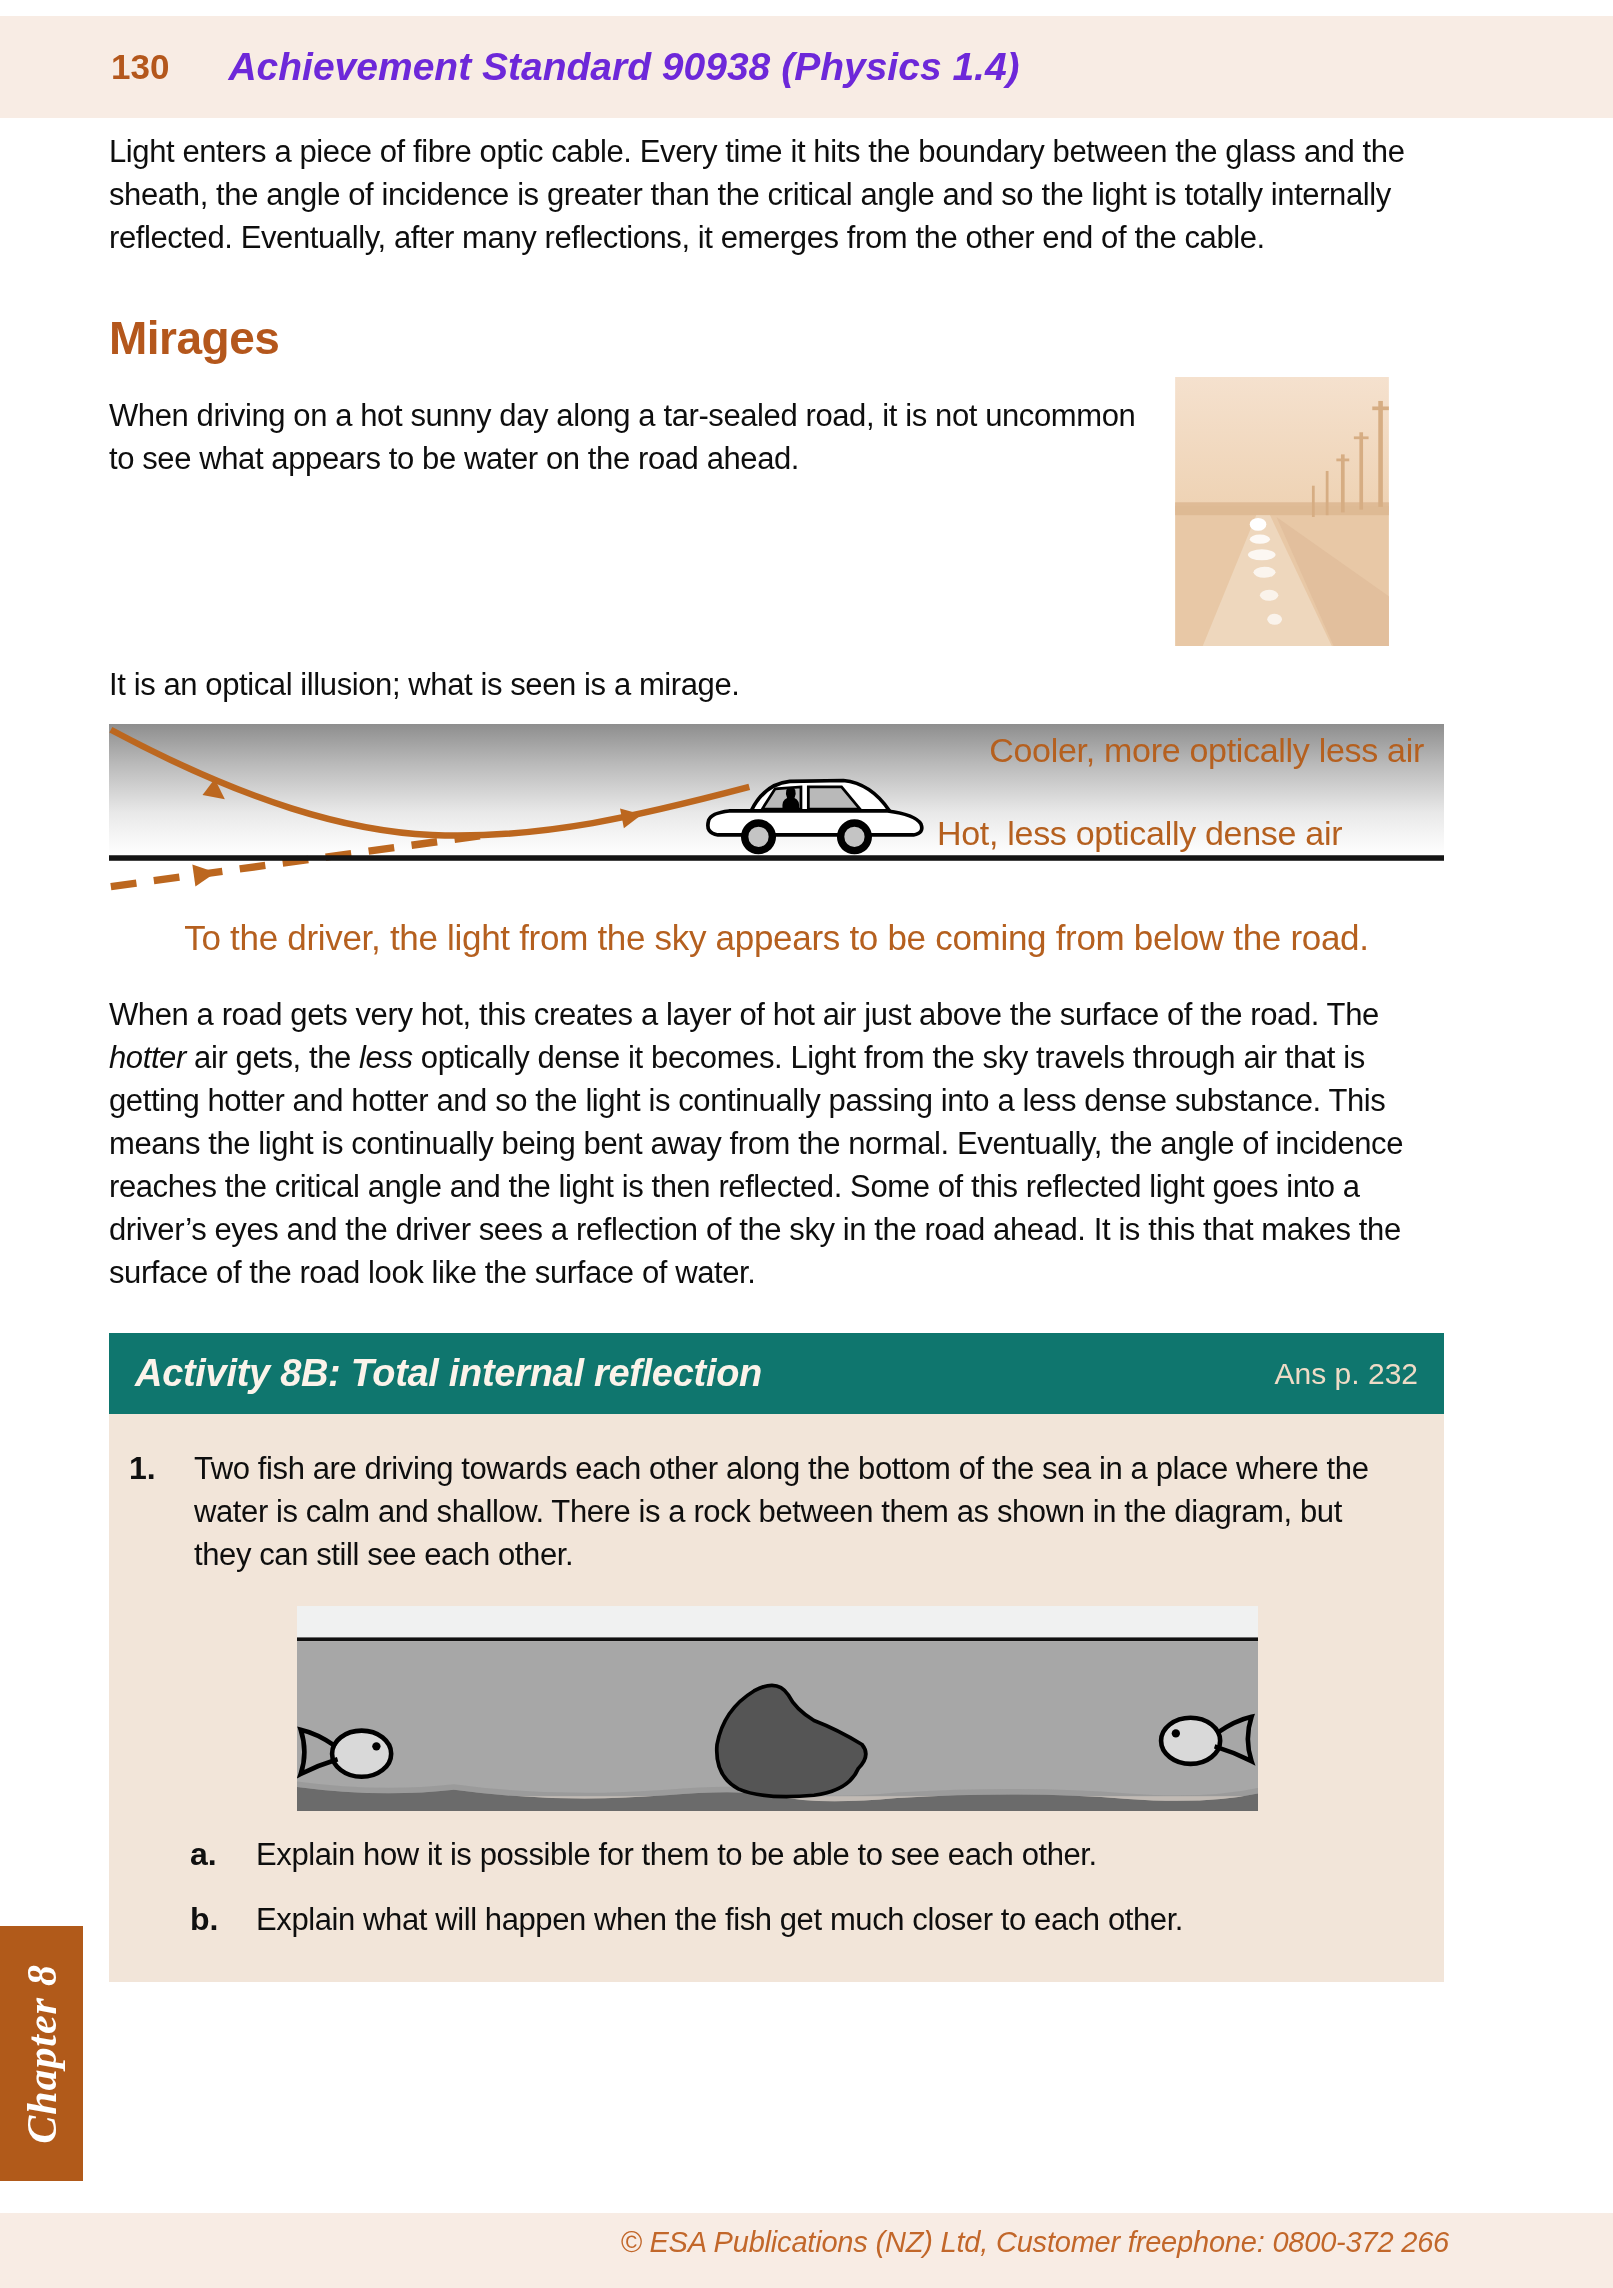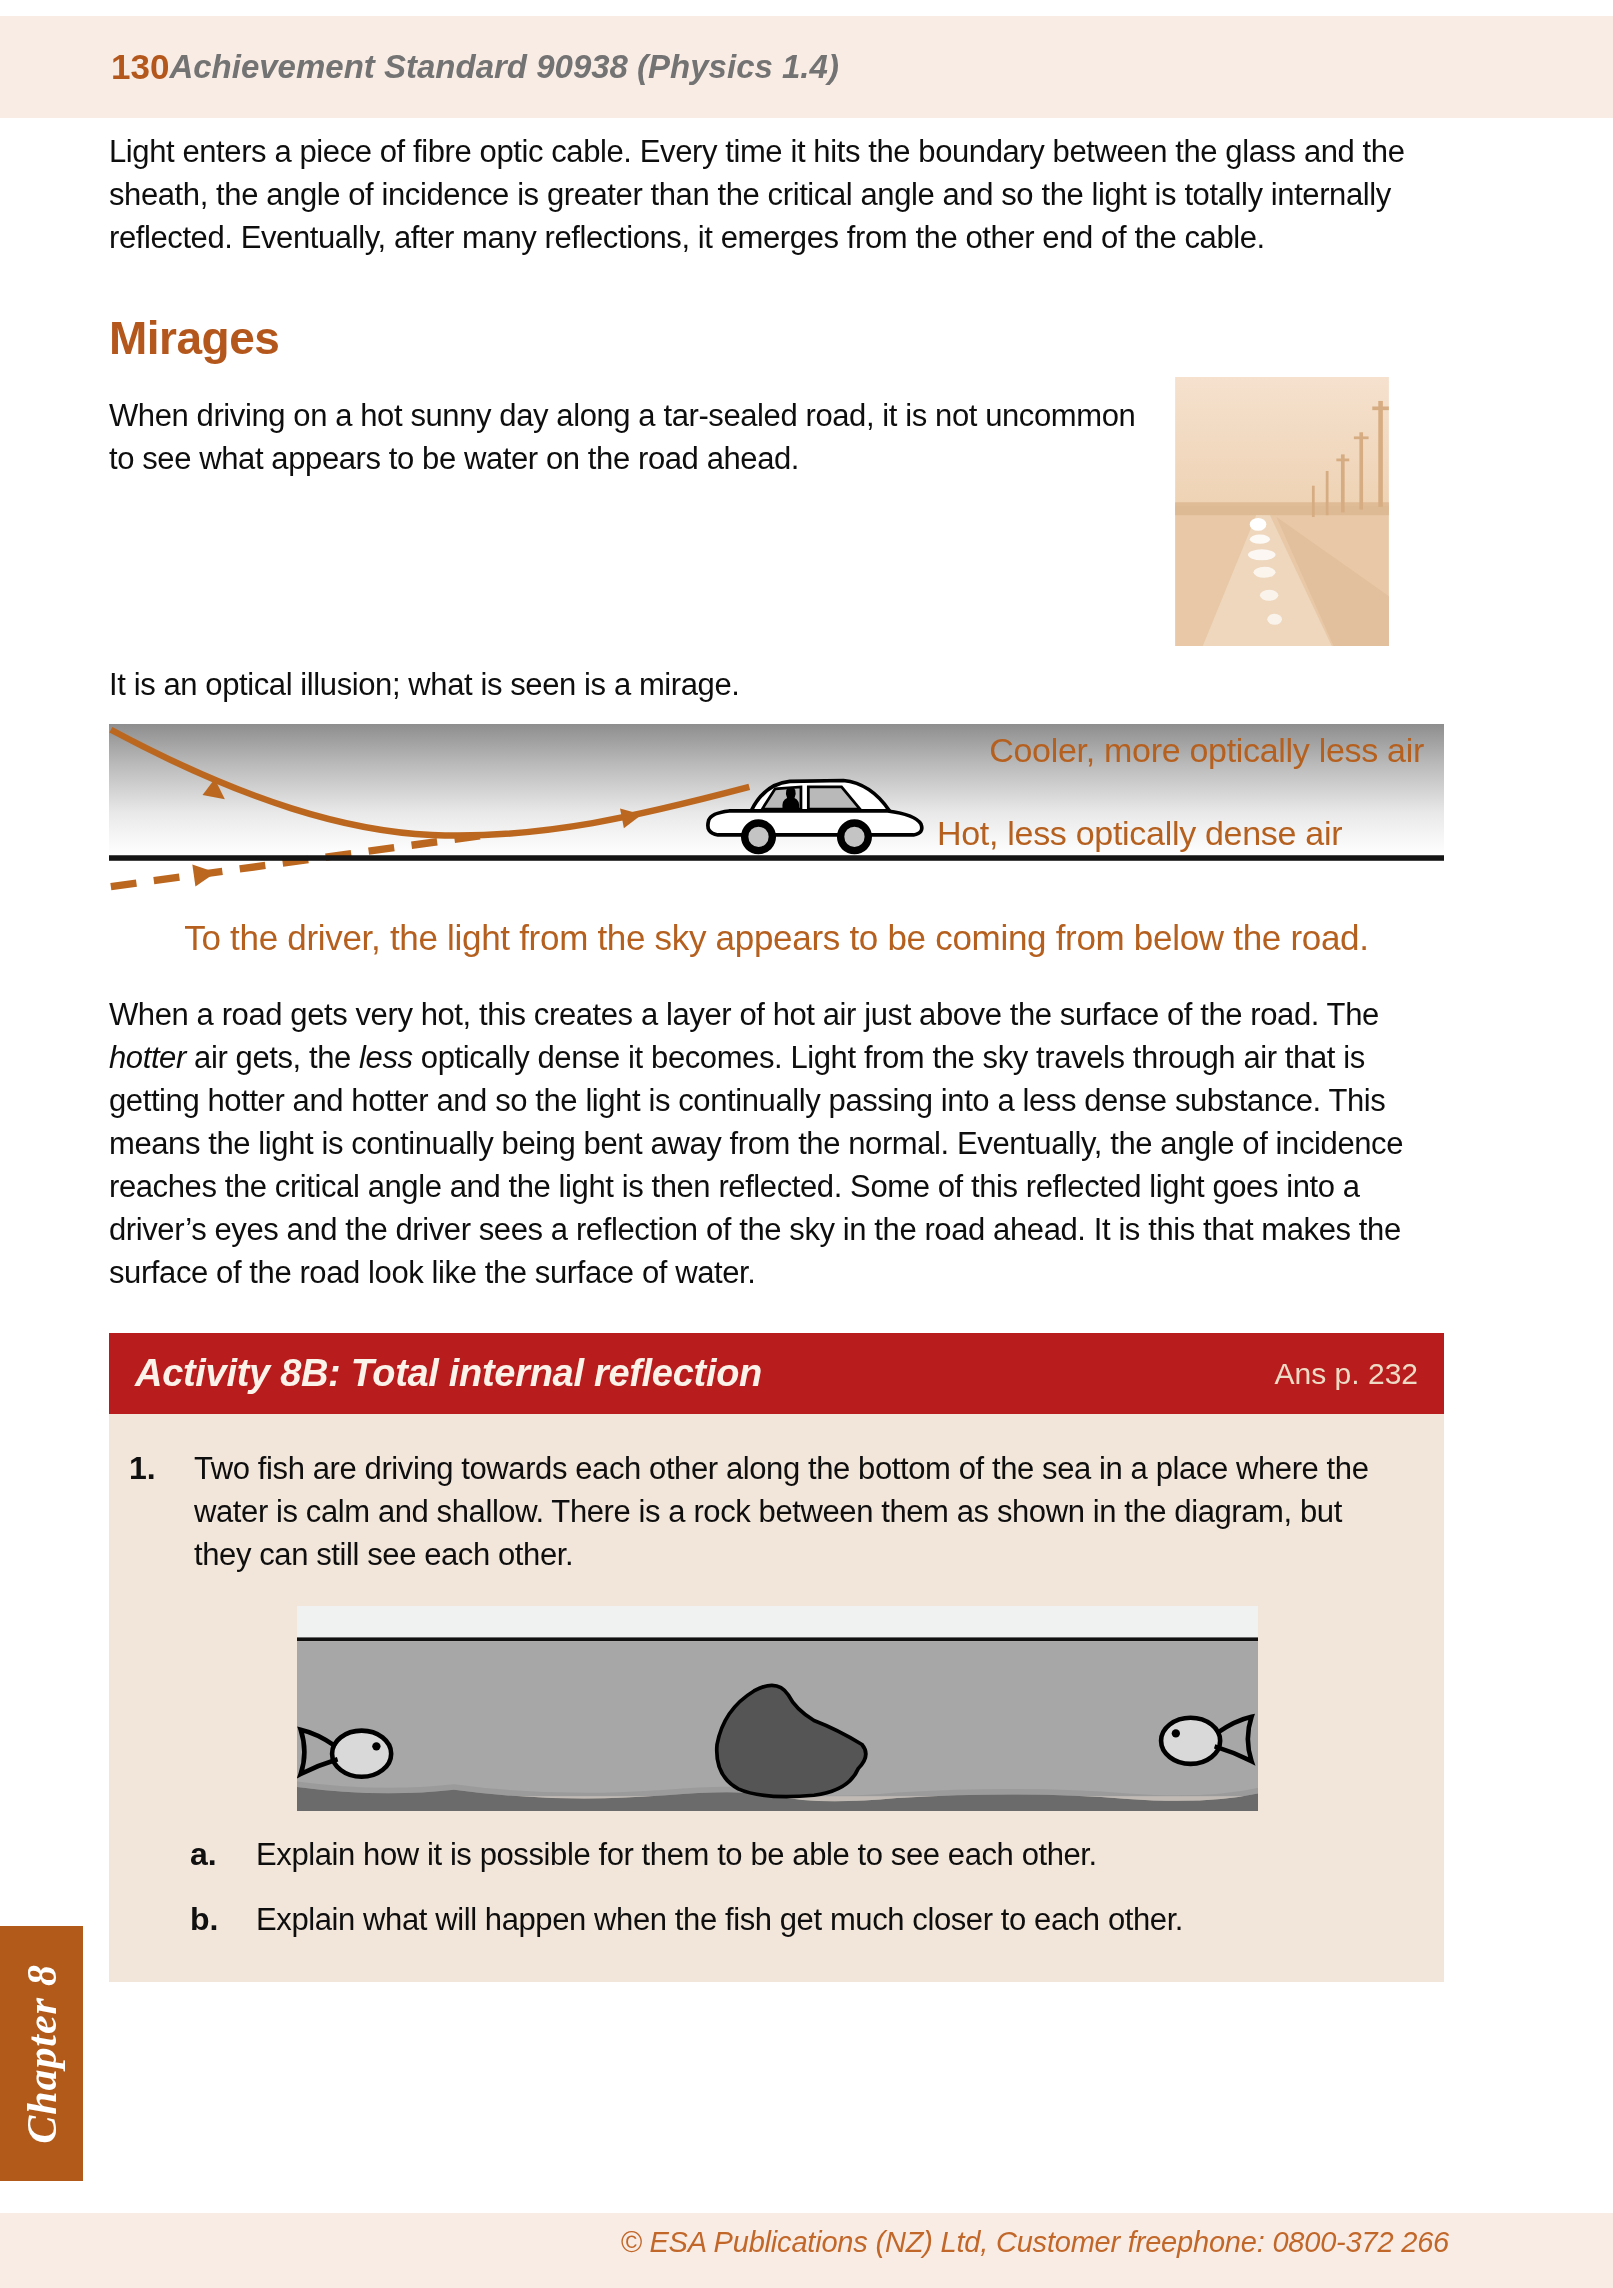--- a/index.html
+++ b/index.html
@@ -5,21 +5,21 @@
   html,body { margin:0; padding:0; background:#ffffff; }
   .page {
     position:relative; width:1613px; height:2289px; background:#ffffff;
     font-family:"Liberation Sans", sans-serif; color:#101010; overflow:hidden;
   }
 
   
   .header-band { position:absolute; top:16px; left:0; right:0; height:102px;
     background:#f8ece4; display:flex; align-items:center; }
   .page-number { margin-left:111px; font-size:35px; font-weight:bold; color:#b4571c; }
-  .header-title { font-size:33px; font-weight:bold; font-style:italic; color:#737373; }
+  .header-title { margin-left:59px; font-size:39px; font-weight:bold; font-style:italic; color:#6d28d9; }
 
   
   .content { position:absolute; left:109px; top:102px; width:1335px; }
   .para { font-size:31px; line-height:43px; letter-spacing:-0.4px; color:#0e0e0e; }
   .p-intro { margin-top:28px; }
 
   h2.mirages { margin:54px 0 0 0; font-size:46px; line-height:50px; font-weight:bold;
     color:#b4571c; letter-spacing:-0.5px; }
 
   .mirage-row { position:relative; margin-top:11px; min-height:286px; }
@@ -36,21 +36,21 @@
   .label-cool { top:7.4px; right:20px; }
   .label-hot { top:90px; left:828px; }
   .diagram-caption { margin-top:13px; text-align:center; font-size:35px;
     letter-spacing:-0.3px; color:#b5601f; }
 
   .explain { margin-top:26px; }
   .explain em { font-style:italic; }
 
   
   .activity { margin-top:39px; background:#f2e5d9; padding-bottom:41px; }
-  .activity-header { height:81px; background:#b91c1c; display:flex;
+  .activity-header { height:81px; background:#0f766e; display:flex;
     align-items:center; justify-content:space-between; padding:0 26px; }
   .activity-title { font-size:38px; font-weight:bold; font-style:italic;
     color:#fbf3ea; letter-spacing:-0.3px; }
   .activity-ans { font-size:30px; color:#eedbc6; }
   .q-row { display:flex; margin-top:33px; }
   .q-num { flex:0 0 65px; padding-left:20px; font-weight:bold; font-size:32px; line-height:43px; }
   .q-text { width:1191px; }
   .fish-figure { margin:29.5px 0 0 188px; width:961px; height:205px; display:block; }
   .sub-q { display:flex; margin-top:22px; }
   .sub-label { flex:0 0 66px; margin-left:81px; font-weight:bold; font-size:32px; line-height:43px; }

